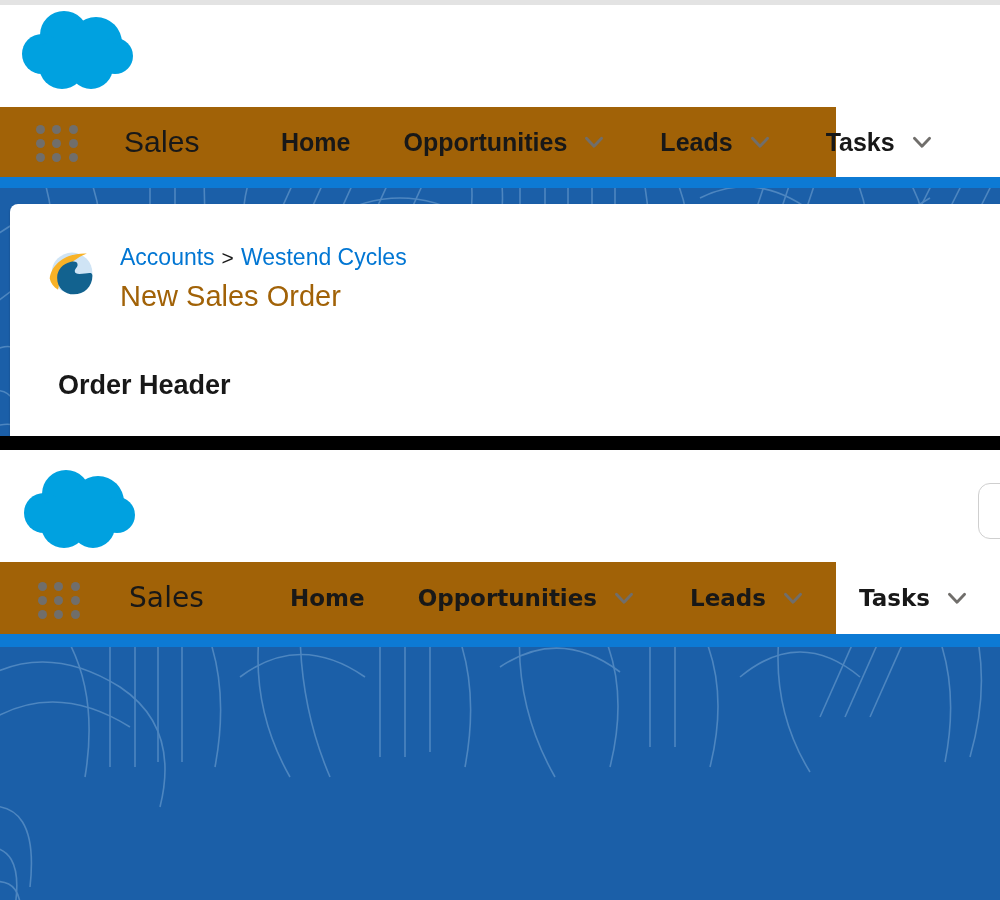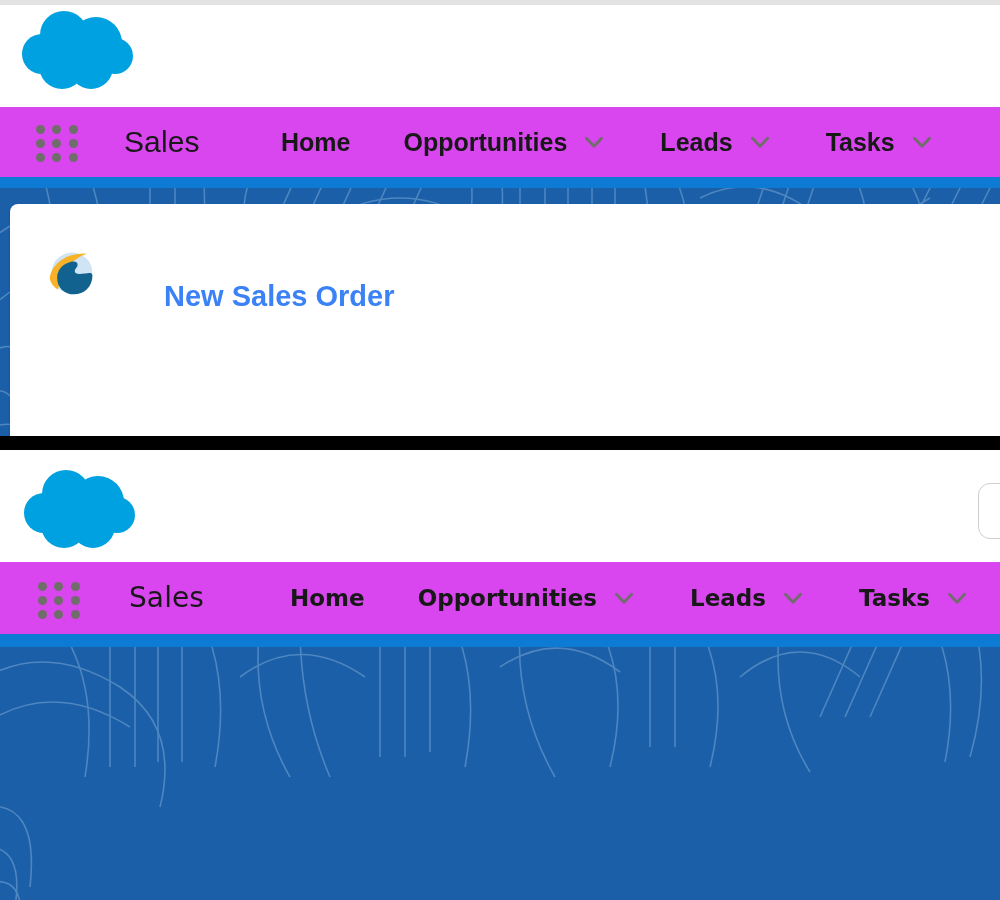--- a/index.html
+++ b/index.html
@@ -24,21 +24,21 @@
   .cloud-logo{position:absolute;left:18px;top:4px;width:120px;height:88px;}
   .cloud-logo svg{display:block;width:120px;height:88px;}
 
   .search-box{
     position:absolute;
     border:1px solid #cfcfcf;border-radius:12px;background:#fff;
     box-sizing:border-box;
   }
 
   
-  .navbar{position:absolute;left:0;width:1000px;height:70px;background:#d946ef;}
+  .navbar{position:absolute;left:0;width:836px;height:70px;background:#a16207;}
   .panel-a .navbar{top:107px;}
   .panel-b .navbar{top:112px;}
 
   .applauncher{
     position:absolute;left:36px;top:18px;width:44px;height:36px;
     display:grid;grid-template-columns:repeat(3,1fr);grid-template-rows:repeat(3,1fr);
     gap:5px;align-content:center;justify-content:center;
   }
   .applauncher i{display:block;width:9px;height:9px;border-radius:50%;background:#706e6b;}
 
@@ -83,21 +83,21 @@
 
   .record-icon{position:absolute;}
   .panel-a .record-icon{left:36px;top:43px;width:52px;height:52px;}
   .record-icon svg{display:block;width:100%;height:100%;}
 
   .crumbs{position:absolute;white-space:nowrap;font-size:23px;line-height:30px;}
   .panel-a .crumbs{left:110px;top:38px;}
   .crumbs a{color:#0176d3;text-decoration:none;cursor:pointer;}
   .crumbs .sep{color:#181818;margin:0 7px;font-size:21px;}
 
-  .rec-title{position:absolute;white-space:nowrap;color:#3b82f6;font-weight:bold;margin-left:44px;}
+  .rec-title{position:absolute;white-space:nowrap;color:#a16207;font-weight:normal;}
   .panel-a .rec-title{left:110px;top:74px;font-size:29px;line-height:36px;}
 
   .section-title{position:absolute;white-space:nowrap;color:#181818;font-weight:bold;}
   .panel-a .section-title{left:48px;top:164px;font-size:27px;line-height:34px;}
 
   
   .divider{position:relative;width:1000px;height:14px;background:#000000;}
 
   
   .panel-b .app-name,
@@ -226,23 +226,27 @@
   <div class="card">
     <div class="card-inner">
       <div class="record-icon">
         <svg viewBox="0 0 56 56" xmlns="http://www.w3.org/2000/svg" aria-hidden="true">
           <circle cx="28" cy="28" r="22" fill="#cfe4f5"></circle>
           <path d="M4 34 C 6 18 22 6 44 7 C 34 11 26 17 21 25 C 17 31 14 38 13 46 C 8 43 5 39 4 34 Z" fill="#f8b227"></path>
           <path d="M50 31 C 50 43 41 51 30 51 C 20 51 12 44 12 33 C 12 25 18 18 27 16 C 31 15 34 16 34 19 C 34 22 31 23 31 26 C 31 28 33 29 36 29 C 44 29 50 26 50 31 Z" fill="#12628f"></path>
         </svg>
       </div>
 
+      <div class="crumbs">
+        <a>Accounts</a><span class="sep">&gt;</span><a>Westend Cycles</a>
+      </div>
 
       <div class="rec-title">New Sales Order</div>
 
+      <div class="section-title">Order Header</div>
     </div>
   </div>
 </div>
 
 <div class="divider"></div>
 
 <div class="panel panel-b">
 
   <div class="gheader" style="top:0;height:112px;">
     <div class="cloud-logo" style="left:20px;top:18px;width:124px;height:90px;">

